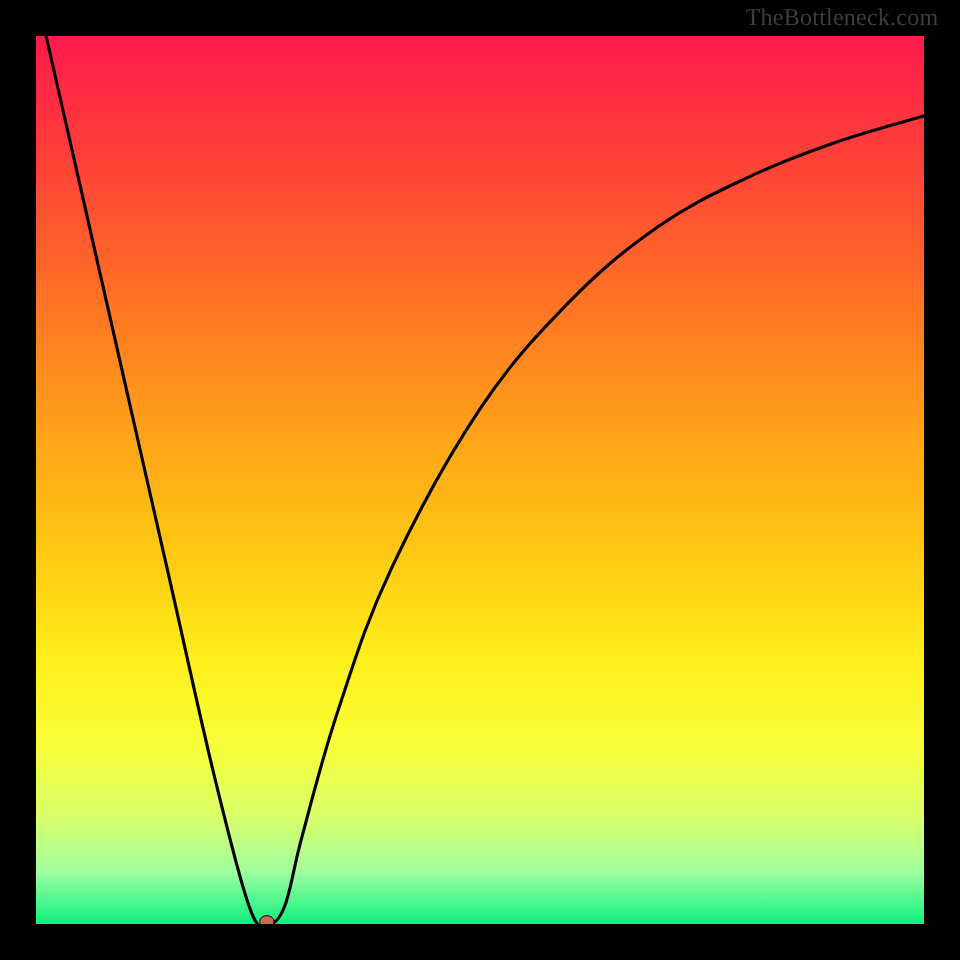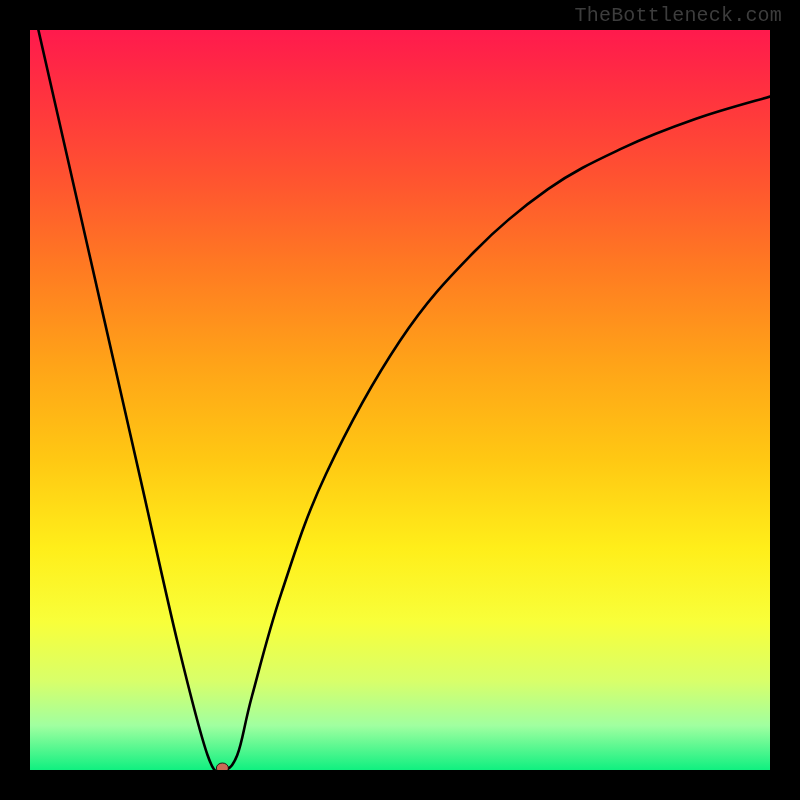--- a/index.html
+++ b/index.html
@@ -49,21 +49,21 @@
   }
   .marker {
     fill: #c96a56;
     stroke: #000;
     stroke-width: 0.8;
   }
   .attribution {
     position: absolute;
     top: 4px;
     right: 18px;
-    font-family: Liberation Mono, monospace;
+    font-family: Liberation Serif, serif;
     font-size: 20px;
     color: #3d3d3d;
     letter-spacing: 0.2px;
   }
 </style>
 </head>
 <body>
 
 <div class="attribution">TheBottleneck.com</div>
 

